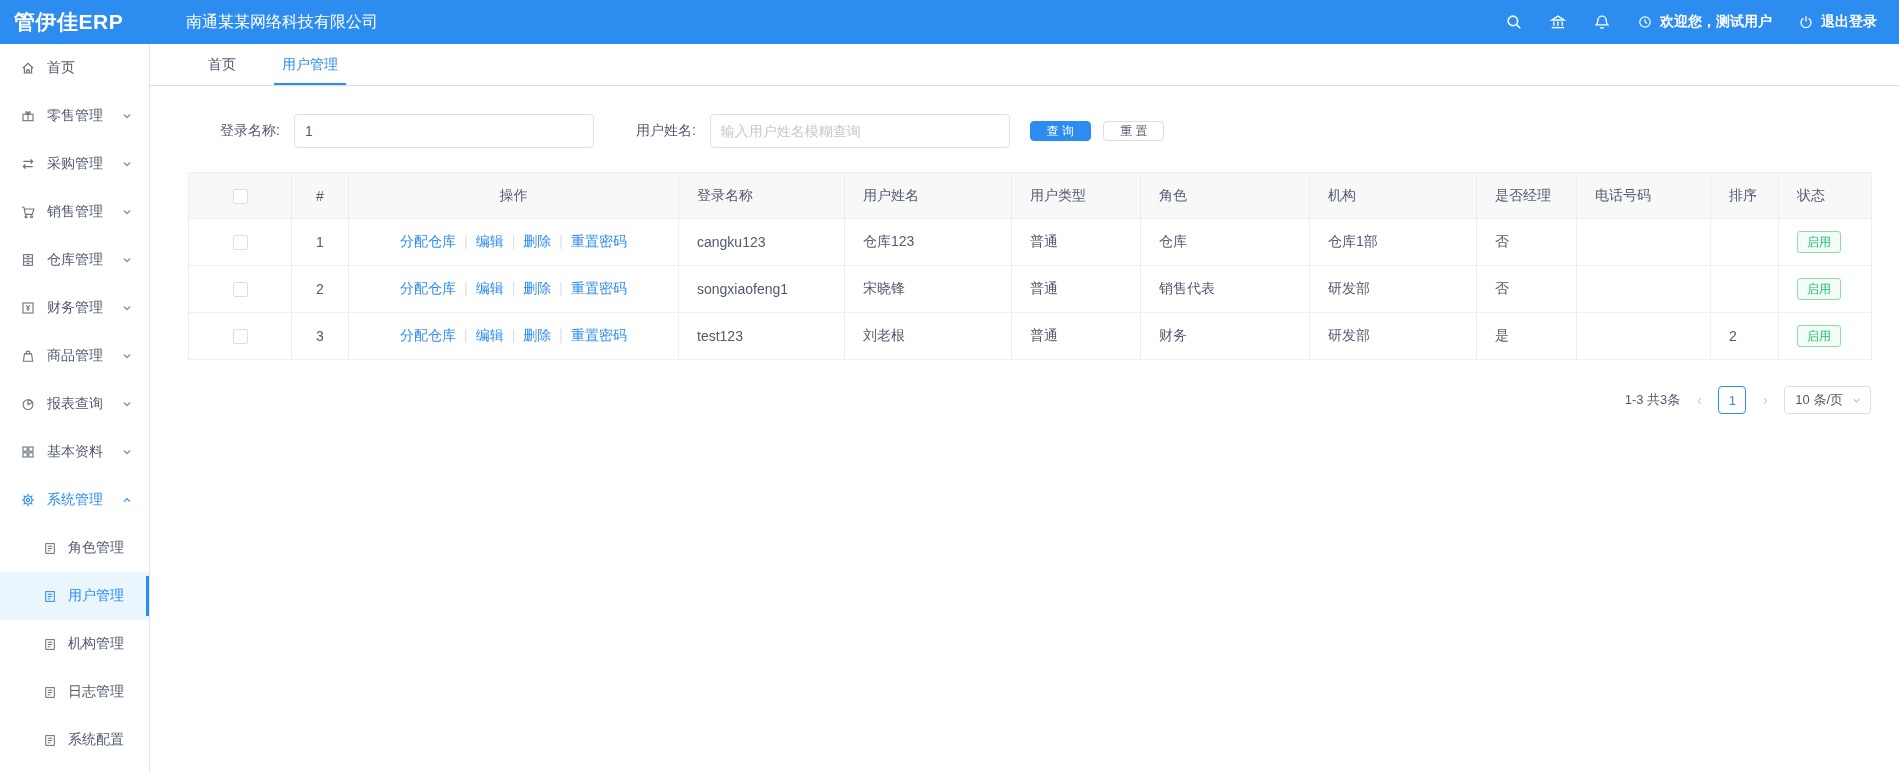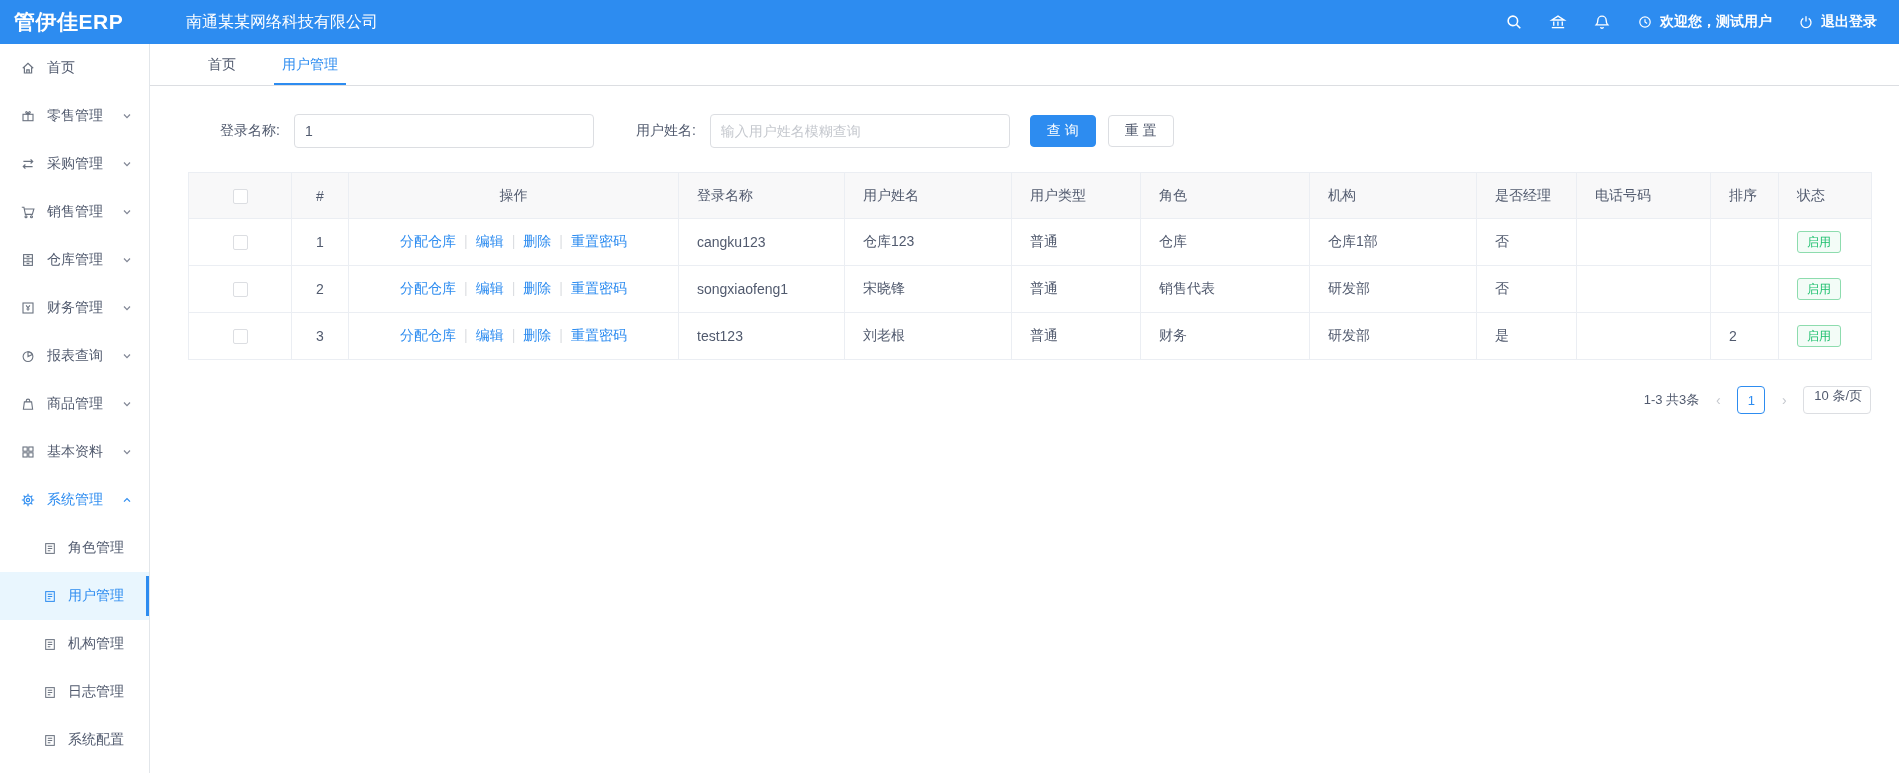--- a/index.html
+++ b/index.html
@@ -40,21 +40,21 @@
 
   
   .content { flex:1; padding:28px 28px 0 38px; overflow:hidden; }
 
   .filter-row { display:flex; align-items:center; padding-left:32px; margin-bottom:24px; }
   .f-label { font-size:14px; color:#515a6e; margin-right:14px; }
   .f-input { width:300px; height:34px; border:1px solid #dcdee2; border-radius:4px; padding:0 10px;
     font-size:14px; color:#515a6e; outline:none; font-family:inherit; }
   .f-input::placeholder { color:#c5c8ce; }
   .gap-lg { width:42px; }
-  .btn { height:32px; border-radius:4px; font-size:14px; cursor:pointer; border:1px solid #dcdee2;
+  .btn { height:20px; border-radius:4px; font-size:12px; cursor:pointer; border:1px solid #dcdee2;
     background:#fff; color:#515a6e; padding:0 16px; font-family:inherit; display:inline-flex; align-items:center; gap:7px; }
   .btn.primary { background:#2d8cf0; border-color:#2d8cf0; color:#fff; }
   .btn .b-ic { width:14px; height:14px; }
   .filter-row .btn { margin-left:20px; }
   .filter-row .btn + .btn { margin-left:12px;text-align:right; }
 
   .toolbar { display:flex; align-items:center; gap:12px; margin-bottom:14px; padding-left:32px; }
   .toolbar .btn { height:32px; font-size:13px; }
 
   
@@ -71,21 +71,21 @@
   .badge { display:inline-block; border:1px solid #8ddcae; color:#19be6b; background:#f3fcf7;
     border-radius:3px; font-size:12px; padding:3px 9px; line-height:1.2; }
 
   
   .pagination { margin-top:26px; display:flex; justify-content:flex-end; align-items:center; gap:10px;
     font-size:13px; color:#515a6e; }
   .pg-arrow { color:#c5c8ce; font-size:14px; width:18px; text-align:center; cursor:pointer; }
   .pg-page { min-width:28px; height:28px; border:1px solid #2d8cf0; color:#2d8cf0; border-radius:4px;
     display:flex; align-items:center; justify-content:center; background:#fff; cursor:pointer; }
   .pg-size { height:28px; border:1px solid #dcdee2; border-radius:4px; display:flex; align-items:center;
-    padding:0 8px 0 10px; gap:8px; color:#515a6e; background:#fff; cursor:pointer;flex-direction:column; }
+    padding:0 8px 0 10px; gap:8px; color:#515a6e; background:#fff; cursor:pointer; }
   .pg-size .chev { width:11px; height:11px; color:#b6bac2; }
 </style>
 </head>
 <body>
 
 <svg width="0" height="0" style="position:absolute" aria-hidden="true">
   <defs>
     <symbol id="i-search" viewBox="0 0 16 16">
         <g fill="none" stroke="currentColor" stroke-width="1.4">
           <circle cx="7" cy="7" r="4.2"></circle>
@@ -301,32 +301,32 @@
         <svg class="s-ic">
             <use href="#i-finance"></use>
           </svg>
         <span>财务管理</span>
         <svg class="chev">
             <use href="#i-chev-down"></use>
           </svg>
       </div>
       <div class="side-item">
         <svg class="s-ic">
+            <use href="#i-bag"></use>
+          </svg>
+        <span>商品管理</span>
+        <svg class="chev">
+            <use href="#i-chev-down"></use>
+          </svg>
+      </div>
+      <div class="side-item">
+        <svg class="s-ic">
             <use href="#i-pie"></use>
           </svg>
         <span>报表查询</span>
-        <svg class="chev">
-            <use href="#i-chev-down"></use>
-          </svg>
-      </div>
-      <div class="side-item">
-        <svg class="s-ic">
-            <use href="#i-bag"></use>
-          </svg>
-        <span>商品管理</span>
         <svg class="chev">
             <use href="#i-chev-down"></use>
           </svg>
       </div>
       <div class="side-item">
         <svg class="s-ic">
             <use href="#i-grid"></use>
           </svg>
         <span>基本资料</span>
         <svg class="chev">

